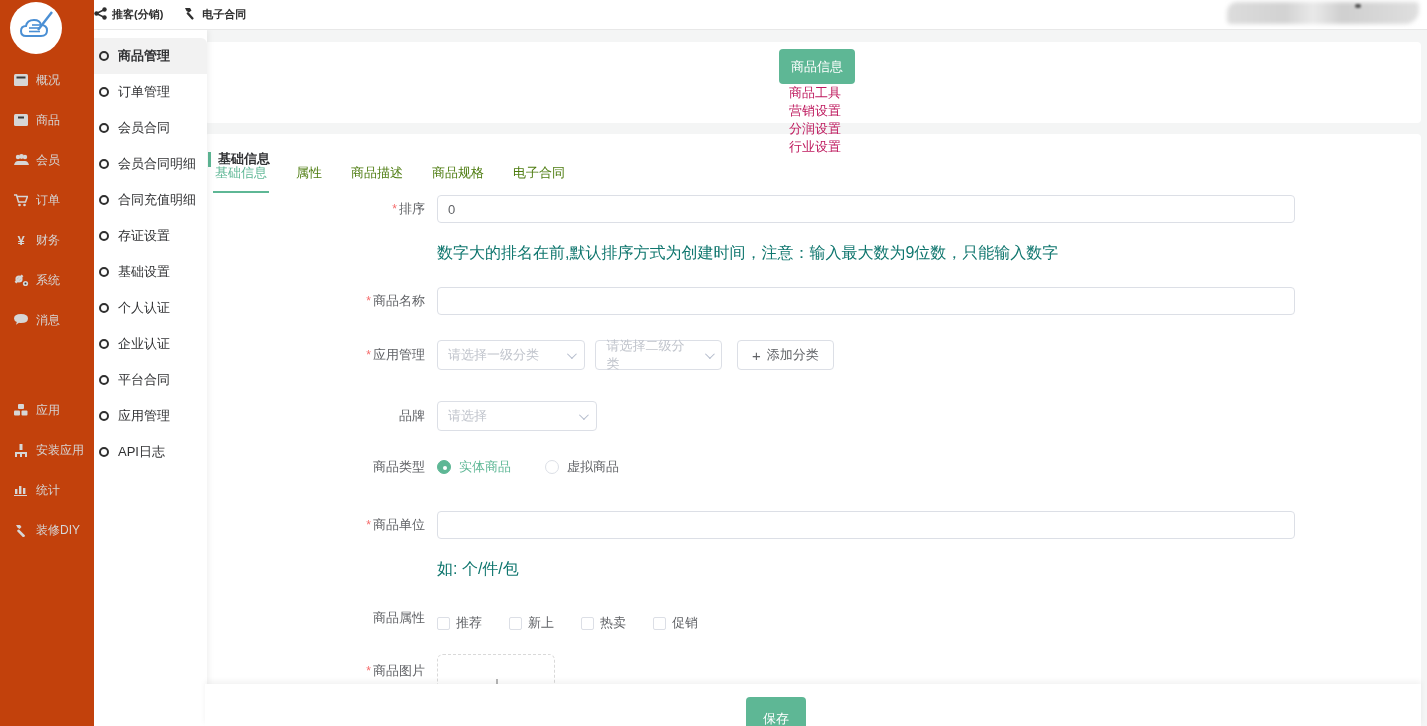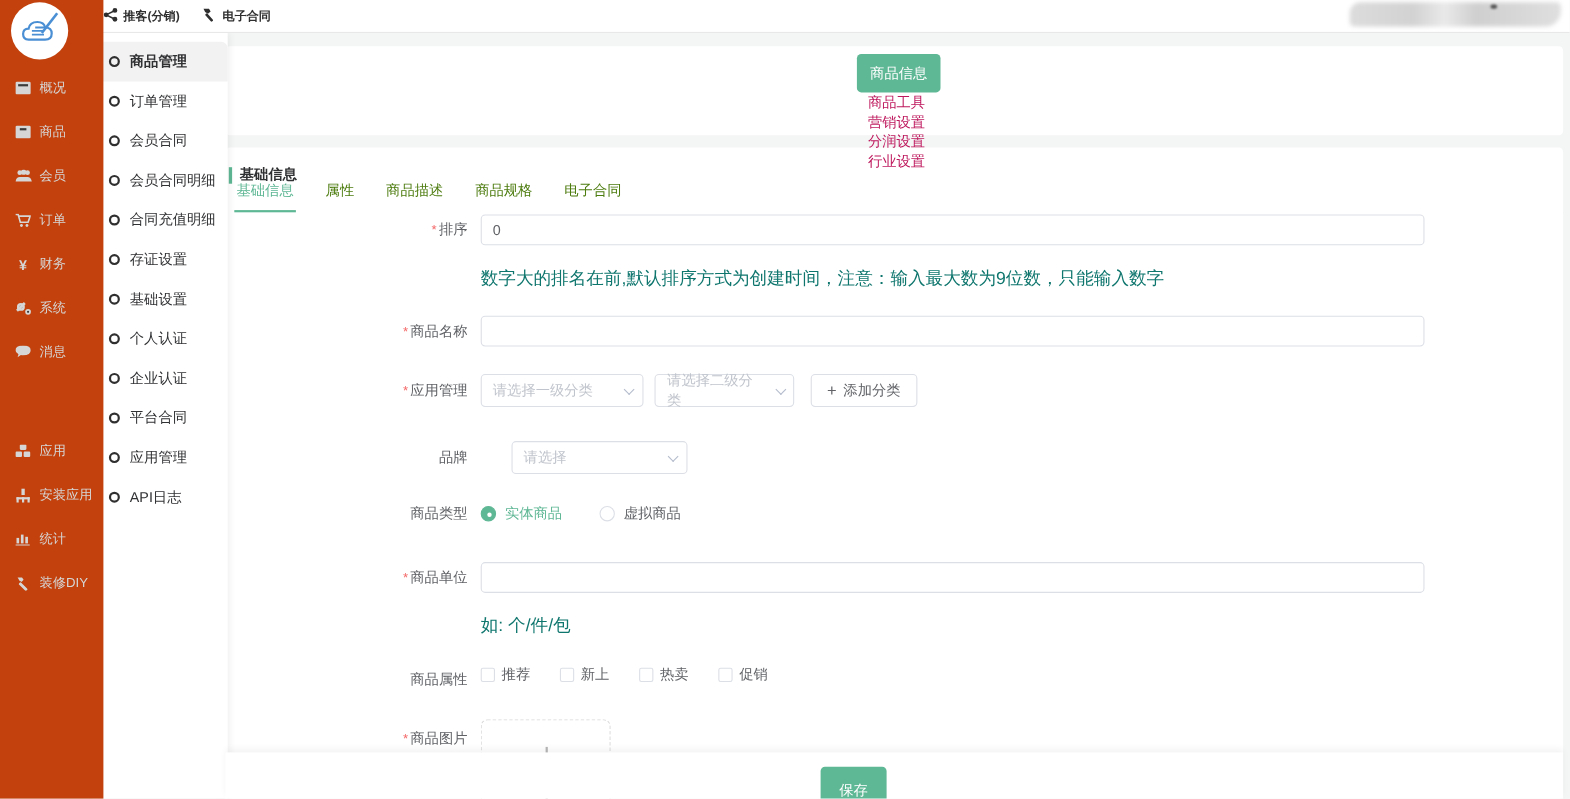--- a/index.html
+++ b/index.html
@@ -82,21 +82,21 @@
   .radio-group { display:flex; align-items:center; gap:34px; height:28px; }
   .radio-opt { display:flex; align-items:center; gap:8px; cursor:pointer; font-size:13px;
     color:#606266; }
   .radio { width:14px; height:14px; border-radius:50%; border:1px solid #dcdfe6; background:#fff;
     position:relative; }
   .radio.checked { background:var(--accent); border-color:var(--accent); }
   .radio.checked::after { content:""; position:absolute; left:5px; top:5px; width:4px; height:4px;
     border-radius:50%; background:#fff; }
   .radio-opt.sel { color:var(--accent); }
 
-  .check-group { display:flex; align-items:flex-start; gap:27px; height:28px; }
+  .check-group { display:flex; align-items:flex-end; gap:27px; height:28px; }
   .check-opt { display:flex; align-items:center; gap:6px; cursor:pointer; font-size:13px;
     color:#606266; }
   .cbox { width:13px; height:13px; border:1px solid #dcdfe6; border-radius:2px; background:#fff; }
 
   .upload-box { width:118px; height:118px; border:1px dashed #d9d9d9; border-radius:6px;
     position:relative; cursor:pointer; background:#fff; }
   .upload-plus-h { position:absolute; left:24px; top:58px; width:70px; height:2px; background:#b6b6b6; }
   .upload-plus-v { position:absolute; left:58px; top:24px; width:2px; height:70px; background:#b6b6b6; }
 
   .footer-bar { position:absolute; left:205px; right:6px; bottom:0; height:42px; background:#fff;
@@ -367,21 +367,21 @@
           <span class="ph">请选择二级分类</span>
           <span class="caret"></span>
         </span>
         <button class="add-cat">
           <span style="font-size:15px;">+</span>
           <span>添加分类</span>
         </button>
       </div>
     </div>
 
-    <div class="frow" style="margin-top:31px;gap:28px;">
+    <div class="frow" style="margin-top:31px;">
       <div class="flabel" style="line-height:30px;">品牌</div>
       <div class="fctrl">
         <span class="selbox" style="width:160px;">
           <span class="ph">请选择</span>
           <span class="caret"></span>
         </span>
       </div>
     </div>
 
     <div class="frow" style="margin-top:22px;">

